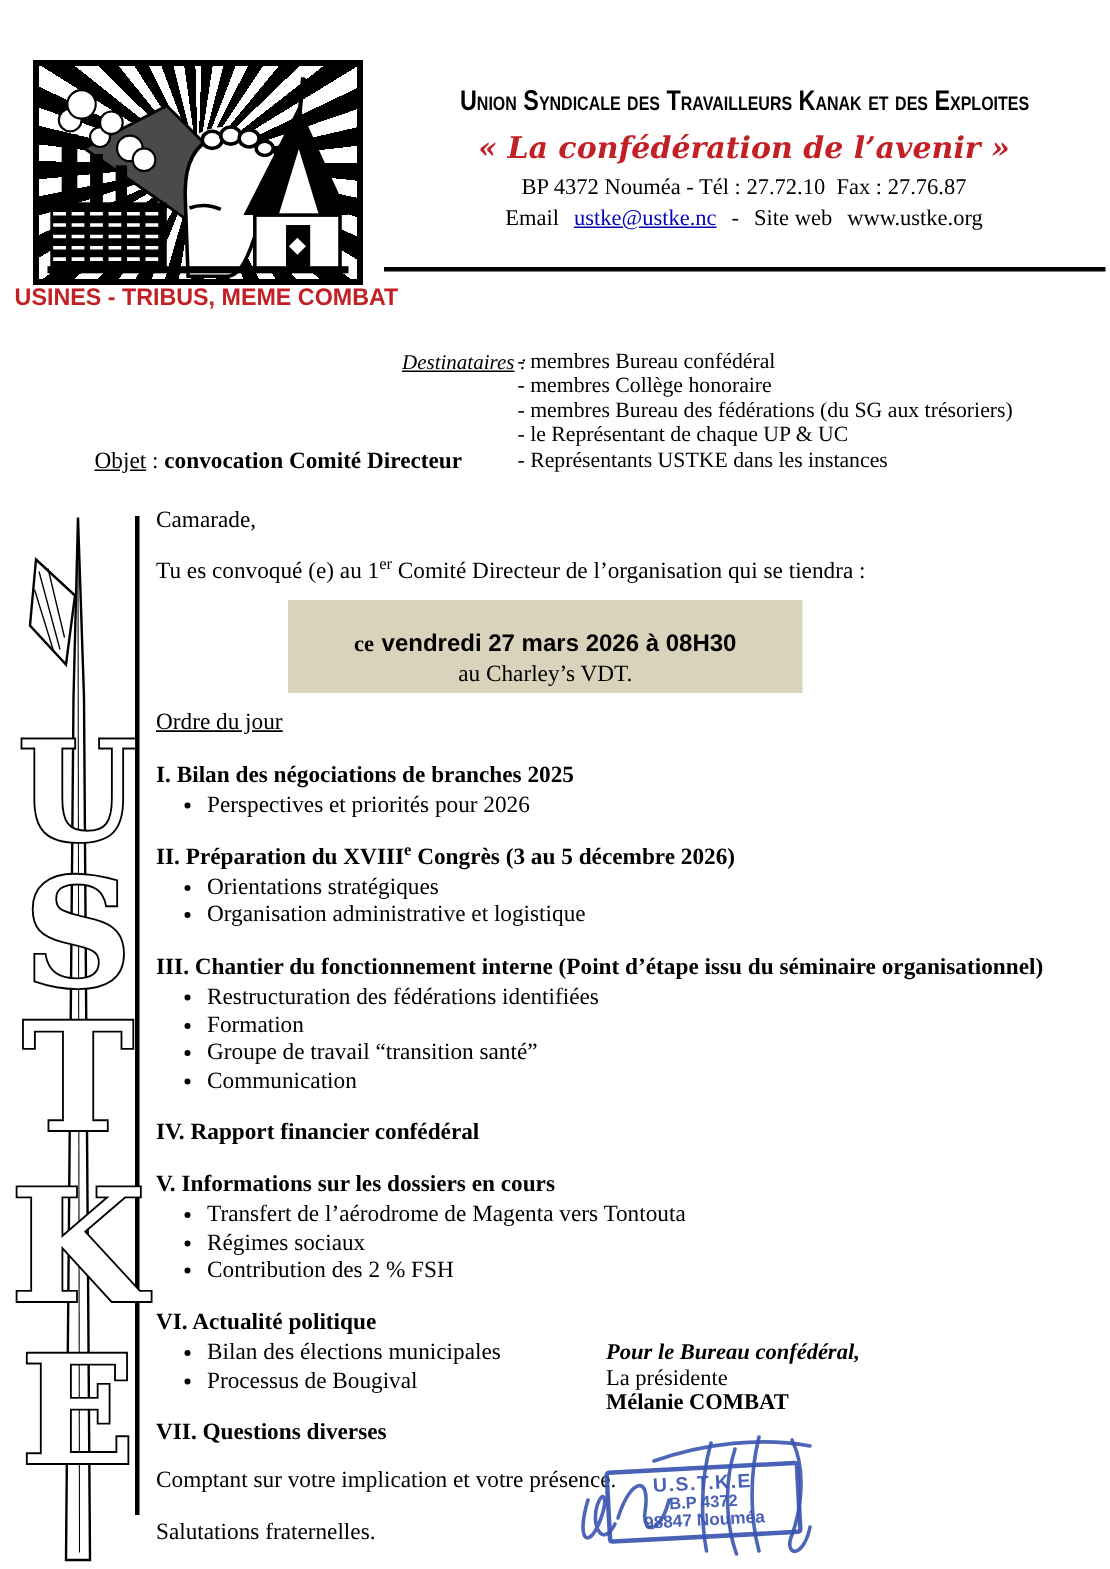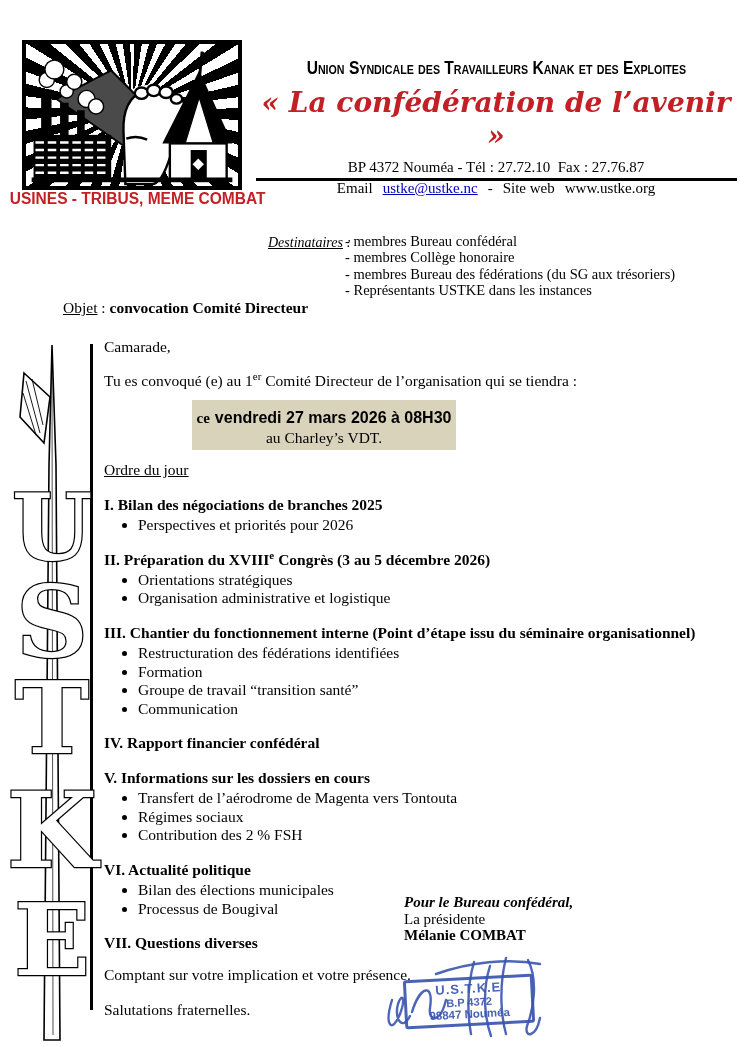--- a/index.html
+++ b/index.html
@@ -24,21 +24,21 @@
     font-family:"Liberation Sans", sans-serif; font-weight:bold; font-size:16px;
     color:var(--red,#c32026); transform:scaleX(.97); letter-spacing:0;
     white-space:nowrap;
   }
 
   .hdr { position:absolute; left:256px; top:57px; width:480px; text-align:center; }
   .org  { font-family:"Liberation Sans", sans-serif; font-weight:bold; font-size:19px;
           font-variant:small-caps; white-space:nowrap; }
   .org-inner { display:inline-block; transform:scaleX(.82); transform-origin:center; }
   .tagline { margin-top:7px; font-family:"DejaVu Serif", serif; font-style:italic;
-             font-weight:bold; font-size:28px; color:var(--red,#c32026); }
+             font-weight:bold; font-size:20px; color:var(--red,#c32026); }
   .addr { margin-top:7px; font-size:15px; white-space:pre; }
   .emailline { margin-top:4px; font-size:15px; }
   .emailline .gap { display:inline-block; width:10px; }
   a.email { color:var(--link_blue,#0000bb); text-decoration:underline; cursor:pointer; }
   .hrule { position:absolute; left:256px; top:178px; width:481px; height:3px; background:#000; }
 
   
   .dest-label { position:absolute; left:268px; top:235px; font-size:14px; font-style:italic; }
   .u { text-decoration:underline; }
   .dest-list { position:absolute; left:345px; top:233px; font-size:14.5px; line-height:16.4px; }
@@ -50,22 +50,22 @@
   .totem text { font-family:"DejaVu Serif", serif; font-weight:bold; fill:#fff;
                 stroke:#000; stroke-width:2.5; }
 
   
   .letter { position:absolute; left:104px; top:338px; width:628px;
             font-size:15.5px; line-height:18px; }
   .letter p { margin:0; }
   .salut { margin-bottom:11px !important; }
   .intro { margin-bottom:10px !important; }
   sup { font-size:11px; }
-  .meetbox { width:264px; margin-left:88px; background:var(--highlight,#d9d3bb);
-             text-align:center; padding:8px 0 3px; }
+  .meetbox { width:343px; margin-left:88px; background:var(--highlight,#d9d3bb);
+             text-align:center; padding:20px 0 3px; }
   .mb1 { font-size:15px; line-height:19px; }
   .mb1 .pre { font-weight:bold; margin-right:5px; }
   .mb1 .dt  { font-family:"Liberation Sans", sans-serif; font-weight:bold; font-size:16px; }
   .mb2 { font-size:15.5px; line-height:19px; }
   .odj { margin-top:11px !important;text-decoration:underline; }
   .sec { margin-top:12px; }
   .sec h3 { margin:0; font-size:15.5px; font-weight:bold; line-height:19px; }
   .sec ul { margin:2px 0 0; padding-left:34px; }
   .sec li { margin:1px 0; line-height:17.5px; }
   .close1 { margin-top:14px !important; }
@@ -153,20 +153,21 @@
       <span>Email</span><span class="gap"></span><a class="email">ustke@ustke.nc</a><span class="gap"></span><span>-</span><span class="gap"></span><span>Site web</span><span class="gap"></span><span>www.ustke.org</span>
     </div>
   </div>
   <div class="hrule"></div>
 
   <div class="dest-label"><span class="u">Destinataires</span><span> :</span></div>
   <div class="dest-list">
     <div>- membres Bureau confédéral</div>
     <div>- membres Collège honoraire</div>
     <div>- membres Bureau des fédérations (du SG aux trésoriers)</div>
+    <div>- le Représentant de chaque UP &amp; UC</div>
     <div>- Représentants USTKE dans les instances</div>
   </div>
   <div class="objet"><span class="u">Objet</span><span> : </span><b>convocation Comité Directeur</b></div>
 
   <div class="vrule"></div>
   <svg class="totem" viewBox="0 0 84 700">
     <polygon points="44,0 48,120 52,695 36,695 41,120" fill="#fff" stroke="#000" stroke-width="1.6"></polygon>
     <line x1="44" y1="30" x2="45" y2="690" stroke="#000" stroke-width="0.7"></line>
     <polygon points="16,28 42,52 36,98 12,72" fill="#fff" stroke="#000" stroke-width="1.6"></polygon>
     <g stroke="#000" stroke-width="0.9">

